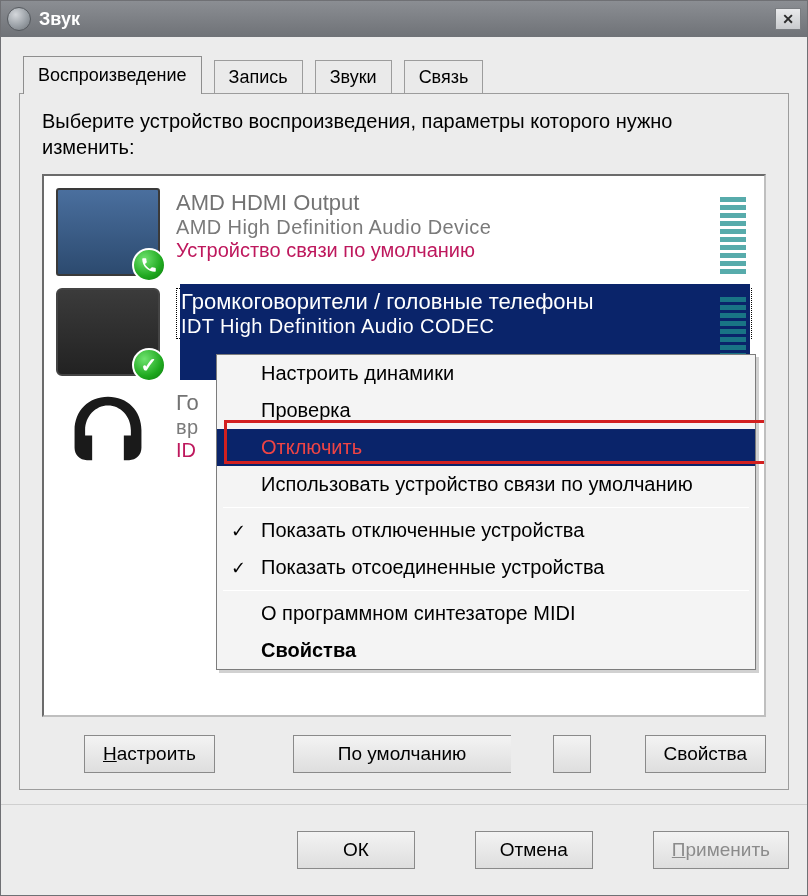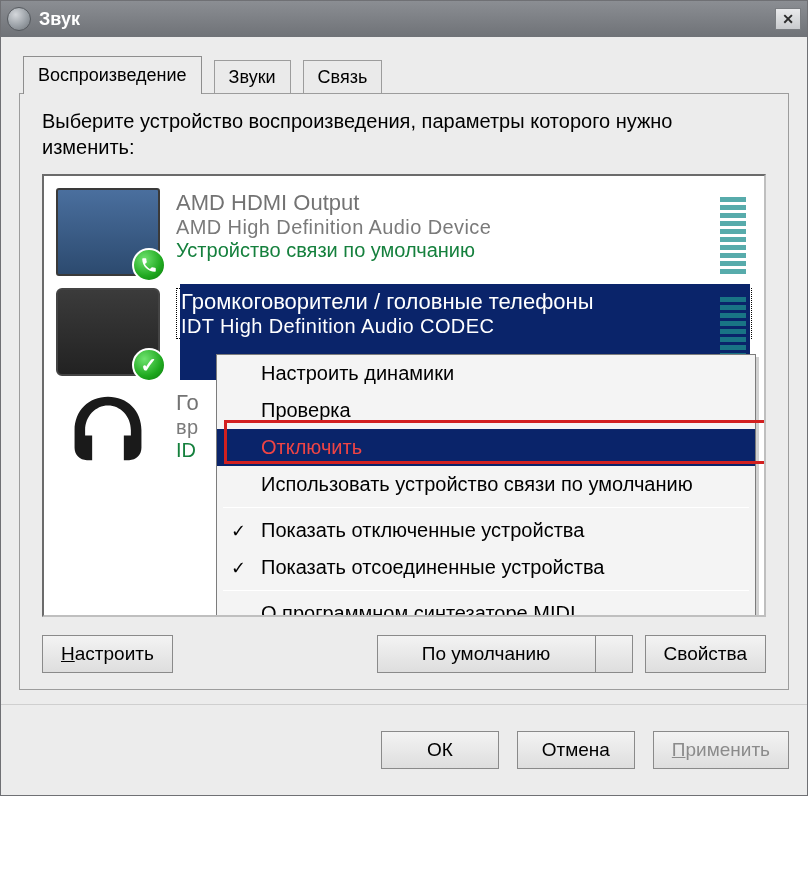--- a/index.html
+++ b/index.html
@@ -7,21 +7,21 @@
     margin: 0;
     font-family: Tahoma, "Segoe UI", sans-serif;
     font-size: 14px;
     background: #fff;
     width: 808px;
     height: 896px;
     overflow: hidden;
   }
   .window {
     width: 808px;
-    height: 796px;
+    height: 896px;
     border: 1px solid #6f7074;
     background: linear-gradient(to bottom, #e6e6e6, #d8d8d8);
     display: flex;
     flex-direction: column;
   }
   .titlebar {
     height: 36px;
     background: linear-gradient(to bottom, #8b8e93, #6f7277);
     display: flex;
     align-items: center;
@@ -143,21 +143,21 @@
     content: "✓";
     color: #fff; font-weight: bold; font-size: 20px;
   }
   .status-badge.phone {
     background: radial-gradient(circle at 35% 30%, #6fe36f 0%, #1fa81f 60%, #0c7a0c 100%);
   }
   .status-badge.phone svg { width: 18px; height: 18px; fill: #fff; }
   .dev-text { flex: 1; padding-top: 2px; }
   .dev-title { font-size: 22px; color: #737373; }
   .dev-sub { font-size: 20px; color: #7a7a7a; letter-spacing: 0.4px; }
-  .dev-status { font-size: 20px; color: #15803d; }
+  .dev-status { font-size: 20px; color: #be185d; }
   .device.selected { }
   .device.selected .dev-text-frame {
     border: 1px dotted #000;
     padding: 0 4px;
   }
   .sel-bg {
     position: absolute;
     left: 128px; right: 6px; top: 2px; height: 96px;
     background: #0a246a;
   }
@@ -180,21 +180,21 @@
     margin-top: 18px;
     align-items: center;
   }
   .btn {
     background: linear-gradient(#f3f3f3,#dedede);
     border: 1px solid #8a8a8a;
     padding: 6px 18px;
     font-size: 19px;
     cursor: pointer;
     height: 38px;
-    display: flex; align-items: center; justify-content: center;
+    display: flex; align-items: center; justify-content: center; margin-left: 42px;
   }
   .btn u { text-decoration: underline; }
   .split-btn {
     display: flex;
   }
   .split-btn .btn:first-child { border-right: none; min-width: 218px; }
   .split-btn .caret {
     width: 34px;
   }
   .split-btn .caret svg { width: 12px; height: 8px; }
@@ -257,20 +257,23 @@
     <div class="spacer"></div>
     <div class="close-btn">
       <span>✕</span>
     </div>
   </div>
 
   <div class="client">
     <div class="tabs">
       <div class="tab active">
           <span>Воспроизведение</span>
+        </div>
+      <div class="tab">
+          <span>Запись</span>
         </div>
       <div class="tab">
           <span>Звуки</span>
         </div>
       <div class="tab">
           <span>Связь</span>
         </div>
     </div>
 
     <div class="tabpanel">

